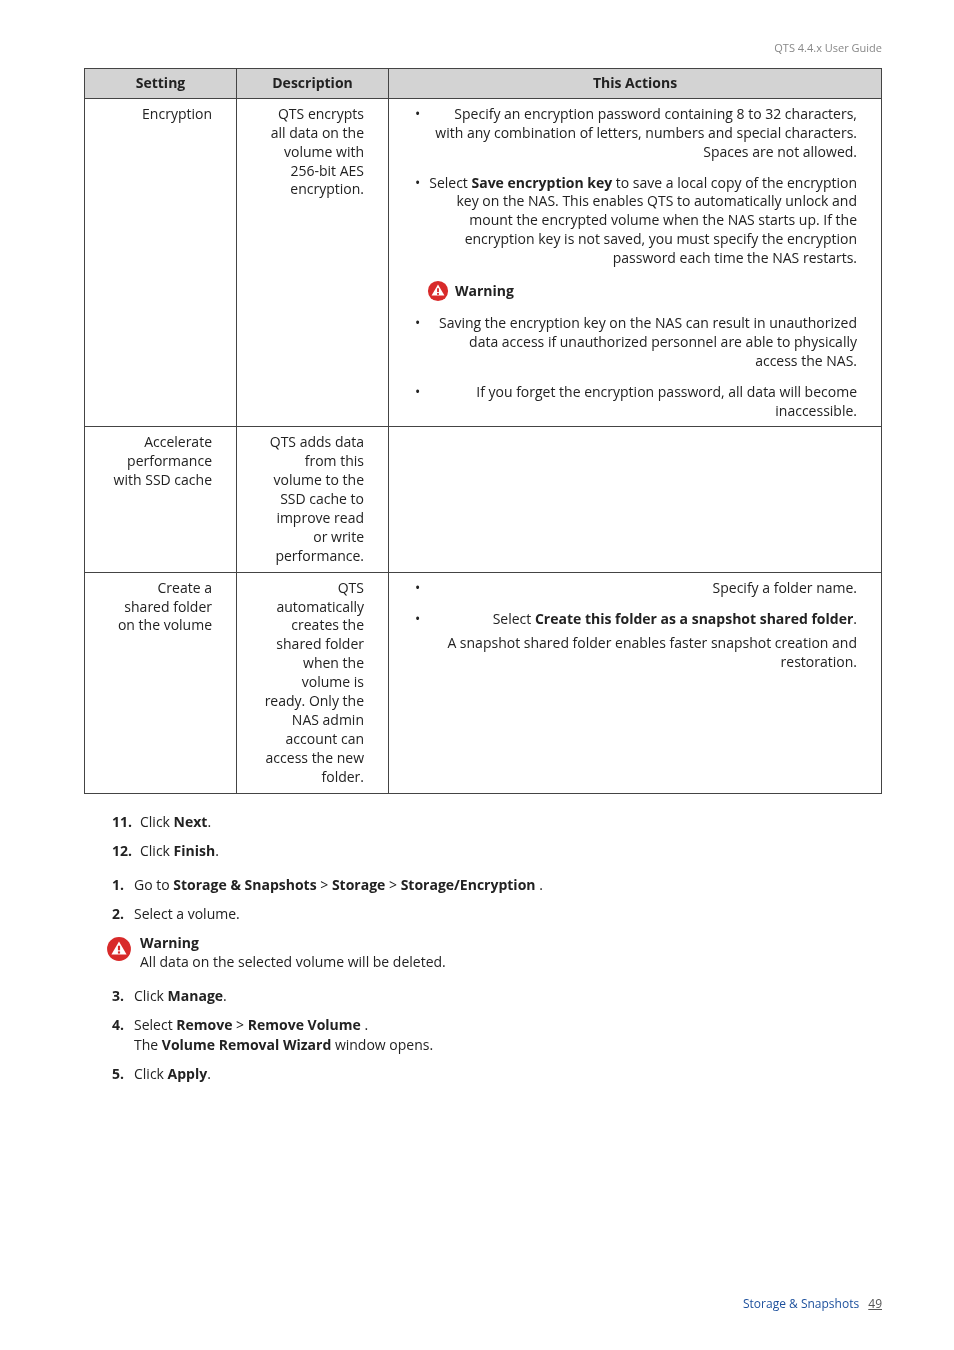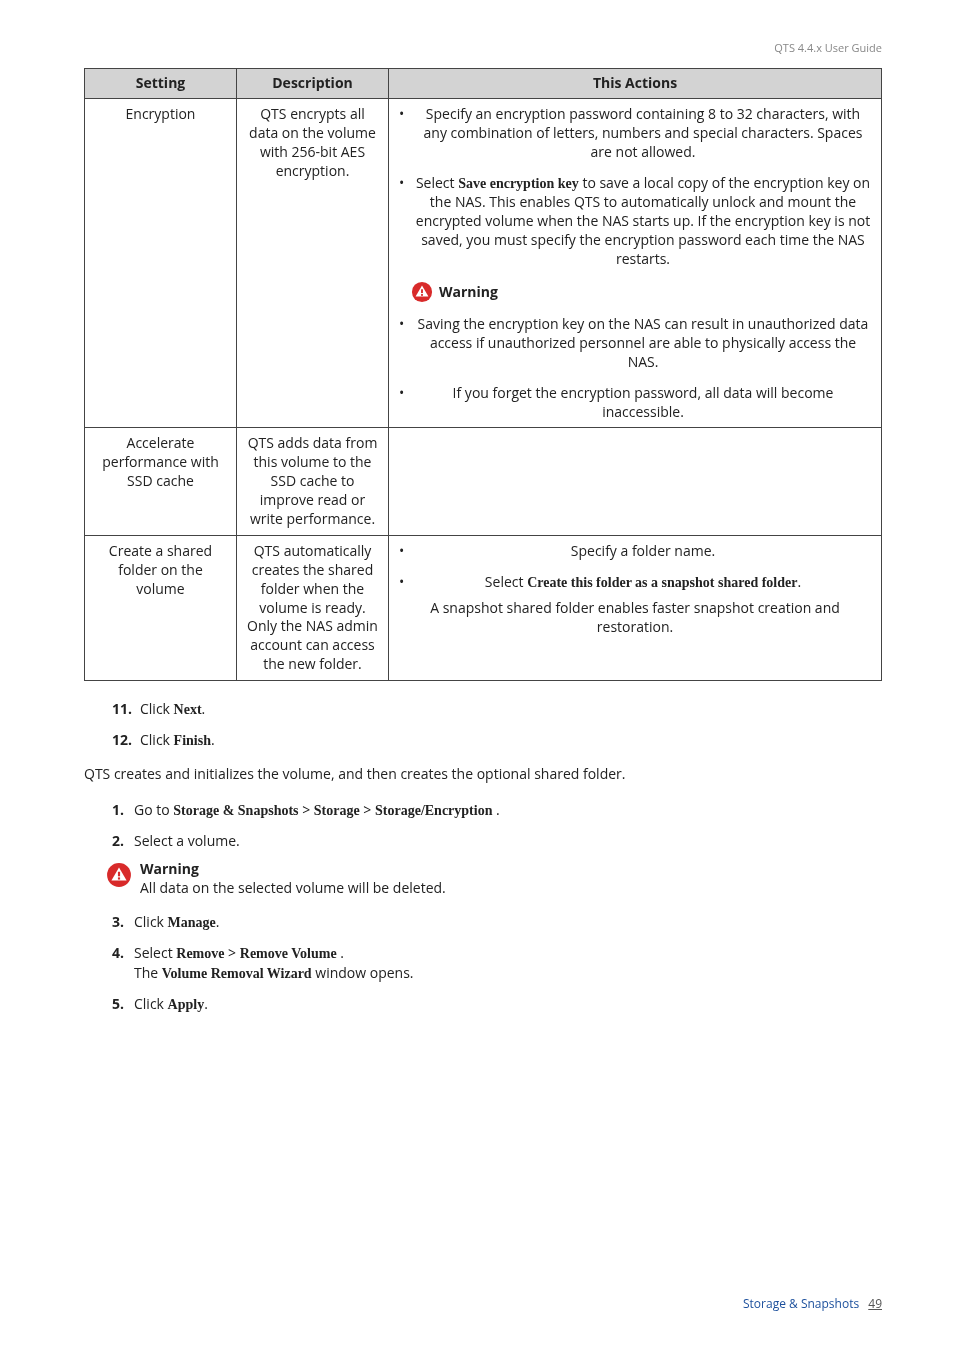--- a/index.html
+++ b/index.html
@@ -23,23 +23,23 @@
     color: #888;
   }
   table.settings {
     width: 100%;
     border-collapse: collapse;
     table-layout: fixed;
     margin-bottom: 18px;
   }
   table.settings th, table.settings td {
     border: 1px solid #444;
-    padding: 6px 8px;
+    padding: 6px 24px;
     vertical-align: top;
-    text-align: center;
+    text-align: right;
     font-size: 14px;
     line-height: 1.35;
   }
   table.settings th {
     background: #d3d3d3;
     font-weight: 700;
     text-align: center;
     padding: 5px 16px;
   }
   col.c1 { width: 152px; }
@@ -150,21 +150,21 @@
     bottom: 38px;
     right: 72px;
     font-size: 12px;
     color: #1b4f9c;
   }
   .footer .pagenum {
     color: #555;
     margin-left: 6px;
     text-decoration: underline;
   }
-  b { font-weight: 700; font-family: Liberation Serif, serif; }
+  b { font-weight: 700; }
 </style>
 </head>
 <body>
 
 <div class="page">
   <div class="header-right">QTS 4.4.x User Guide</div>
 
   <table class="settings">
     <colgroup>
         <col class="c1">
@@ -231,21 +231,20 @@
 
   <ol class="steps">
     <li>
       <span>Click </span><b>Next</b><span>.</span>
     </li>
     <li>
       <span>Click </span><b>Finish</b><span>.</span>
     </li>
   </ol>
 
-  <p class="para">QTS creates and initializes the volume, and then creates the optional shared folder.</p>
 
 
   <ol class="substeps">
     <li>
       <span>Go to </span><b>Storage &amp; Snapshots</b><span> &gt; </span><b>Storage</b><span> &gt; </span><b>Storage/Encryption</b><span> .</span>
     </li>
     <li>Select a volume.</li>
   </ol>
 
   <div class="warning-block">

